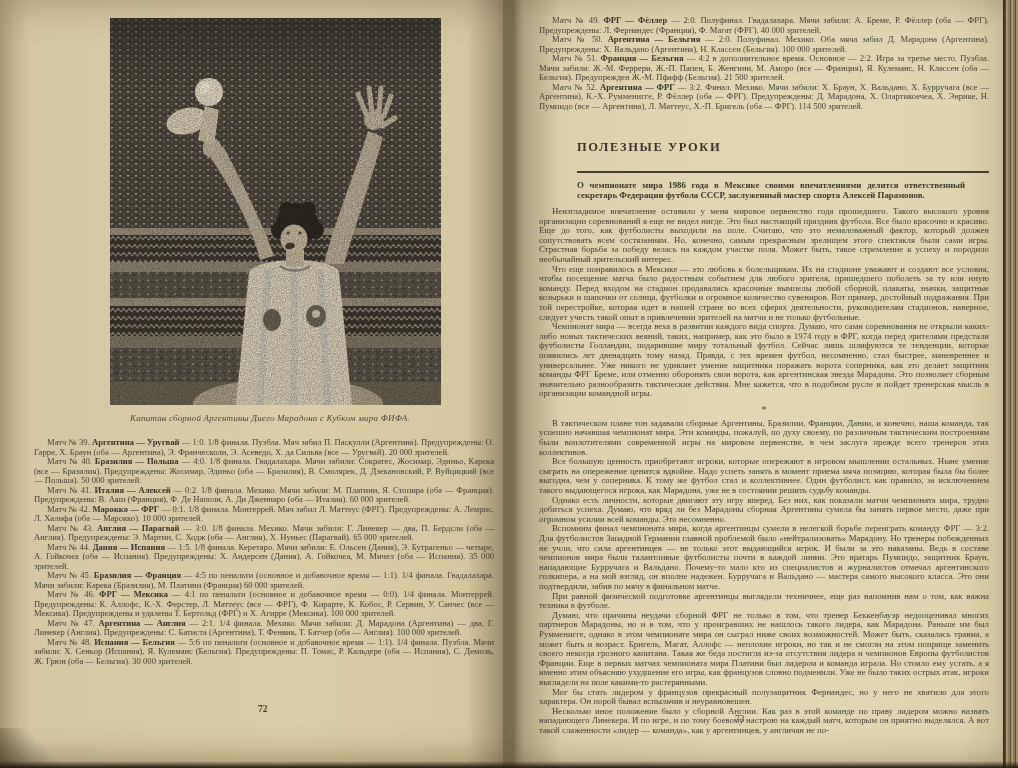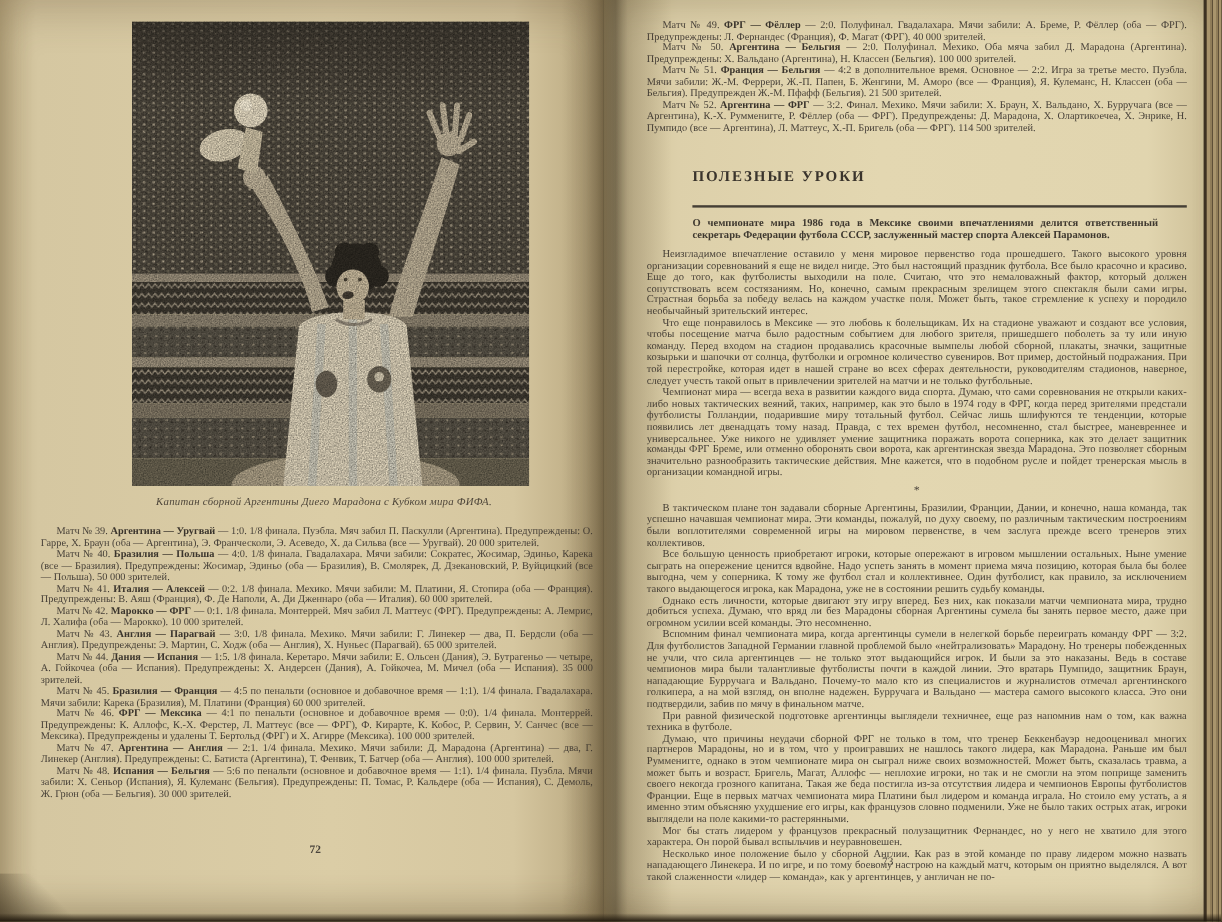--- a/index.html
+++ b/index.html
@@ -1,21 +1,21 @@
 <!DOCTYPE html>
 <html><head>
 <meta charset="utf-8">
 <style>
   html,body{margin:0;padding:0;background:#2e2619;}
   .book{position:relative;width:1018px;height:768px;overflow:hidden;
         font-family:"Liberation Serif","DejaVu Serif",serif;color:#474038;}
   .page{position:absolute;top:0;height:768px;}
   .page-left{left:0;width:503px;
     background:linear-gradient(to right,#c4b48c 0%,#d5c7a1 6%,#dbcda6 55%,#d6c7a0 85%,#bcab83 97%,#a6956f 100%);
-    box-shadow:inset 0 14px 30px rgba(90,70,40,.22), inset 0 -16px 26px rgba(80,60,30,.28);}
+    box-shadow:inset 0 14px 30px rgba(90,70,40,.22), inset 0 -16px 26px rgba(80,60,30,.28);padding-left:40px;}
   .page-right{left:503px;width:515px;
     background:linear-gradient(to right,#ab9a72 0%,#cfc098 3%,#ddd0aa 12%,#e3d7b1 45%,#e1d5af 88%,#cdbf97 98%,#7c6b4c 100%);
     box-shadow:inset 0 12px 26px rgba(95,75,45,.18), inset 0 -14px 24px rgba(80,60,30,.24);}
   .gutter{position:absolute;left:468px;top:0;width:92px;height:768px;pointer-events:none;
     background:linear-gradient(to right,rgba(56,44,24,0) 0%,rgba(56,44,24,.22) 32%,rgba(33,25,12,.42) 49%,rgba(56,44,24,.20) 60%,rgba(56,44,24,0) 100%);}
   .fore-edge{position:absolute;right:0;top:0;width:13px;height:768px;
     background:repeating-linear-gradient(to right,#5d4e36 0 1px,#a8946c 1px 3px,#8a775302 3px 3px,#8f7c58 3px 5px);
     border-left:2px solid #3c3122;}
   .edge-bottom{position:absolute;left:0;bottom:0;width:1018px;height:7px;
     background:linear-gradient(to top,#221a0e,rgba(34,26,14,0));}

